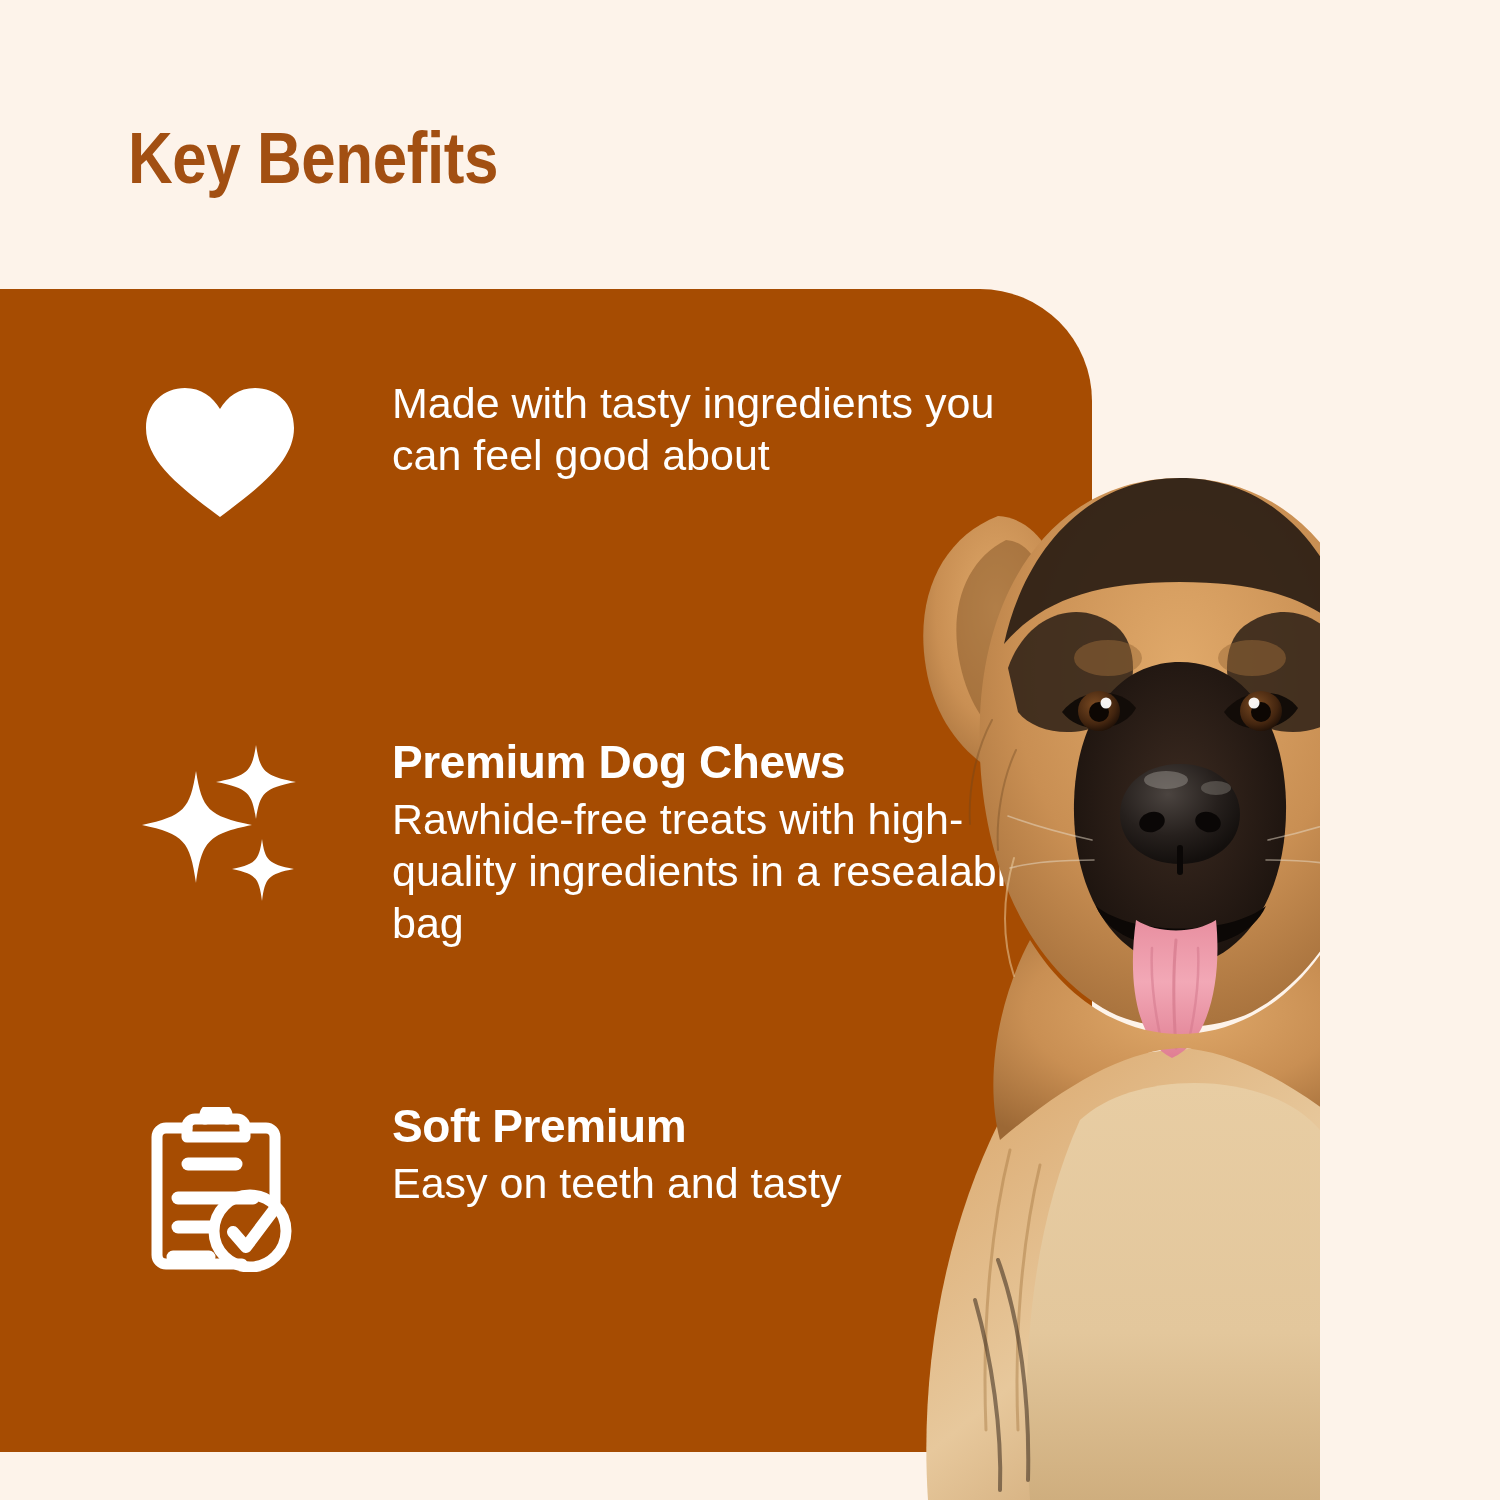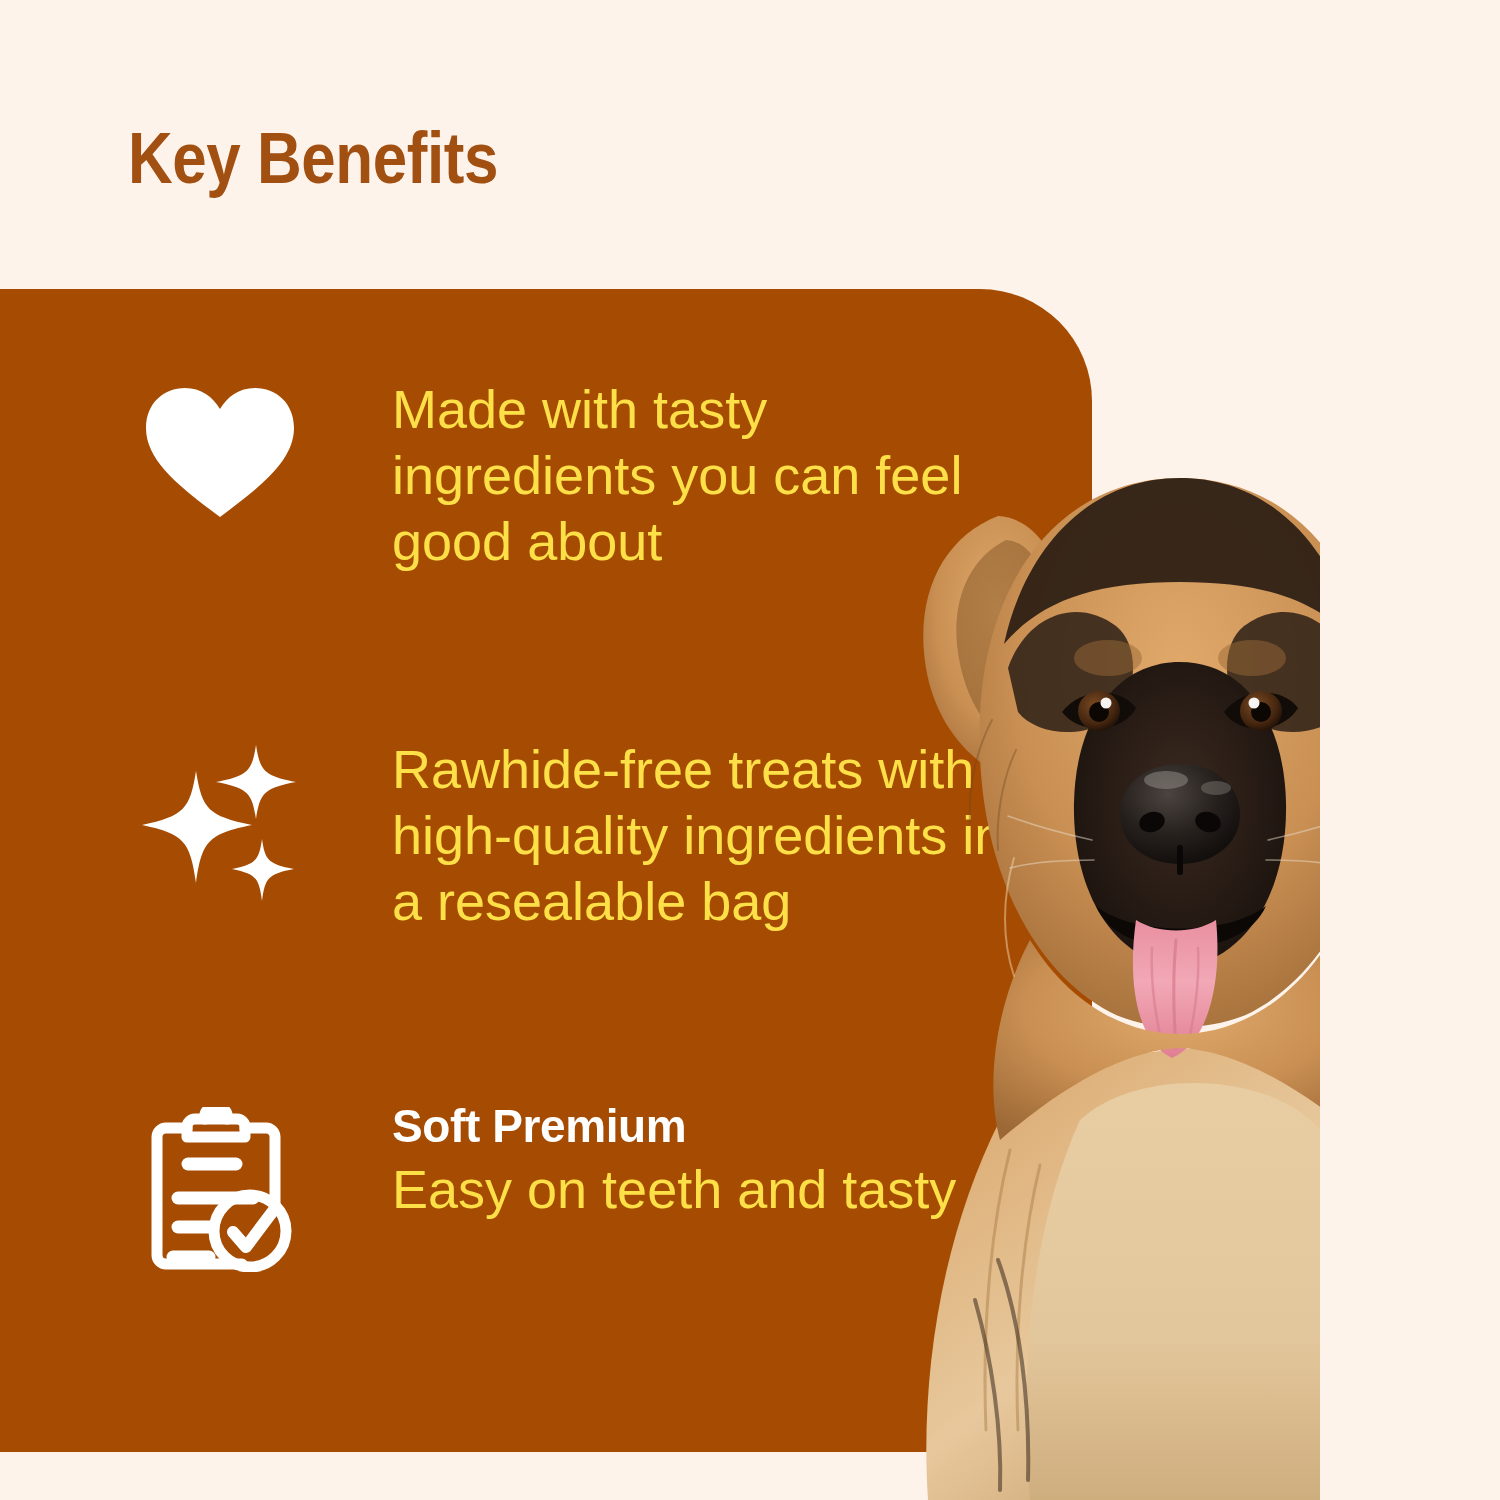--- a/index.html
+++ b/index.html
@@ -85,23 +85,23 @@
     font-size: 46px;
     font-weight: 700;
     color: #ffffff;
     line-height: 1.12;
     letter-spacing: -0.4px;
     margin: 0 0 4px 0;
     white-space: nowrap;
   }
   .benefit-desc {
     font-family: "Liberation Sans", sans-serif;
-    font-size: 54px;
+    font-size: 43px;
     font-weight: 400;
-    color: #fde047;
+    color: #ffffff;
     line-height: 1.22;
     margin: 0;
     max-width: 640px;
   }
 
   
   .dog-photo {
     position: absolute;
     left: 880px;
     top: 420px;
@@ -137,20 +137,21 @@
           <svg width="160" height="160" viewBox="0 0 160 160" aria-hidden="true">
 
             <path d="M56 28 C 62 66, 68 73, 112 82 C 68 91, 62 98, 56 140 C 50 98, 44 91, 2 82 C 44 73, 50 66, 56 28 Z" fill="#ffffff"></path>
 
             <path d="M116 2 C 120 28, 124 33, 156 39 C 124 45, 120 50, 116 76 C 112 50, 108 45, 76 39 C 108 33, 112 28, 116 2 Z" fill="#ffffff"></path>
 
             <path d="M122 96 C 125 117, 128 121, 154 126 C 128 131, 125 135, 122 158 C 119 135, 116 131, 92 126 C 116 121, 119 117, 122 96 Z" fill="#ffffff"></path>
           </svg>
         </div>
         <div class="benefit-text">
+          <div class="benefit-title">Premium Dog Chews</div>
           <div class="benefit-desc">Rawhide-free treats with high-quality ingredients in a resealable bag</div>
         </div>
       </div>
 
       <div class="benefit-item item-2">
         <div class="benefit-icon">
           <svg width="160" height="165" viewBox="0 0 160 165" aria-hidden="true">
             <g fill="none" stroke="#ffffff" stroke-width="11" stroke-linecap="round" stroke-linejoin="round">
 
               <path d="M47 21 H 26 A 9 9 0 0 0 17 30 V 148 A 9 9 0 0 0 26 157 H 102"></path>

